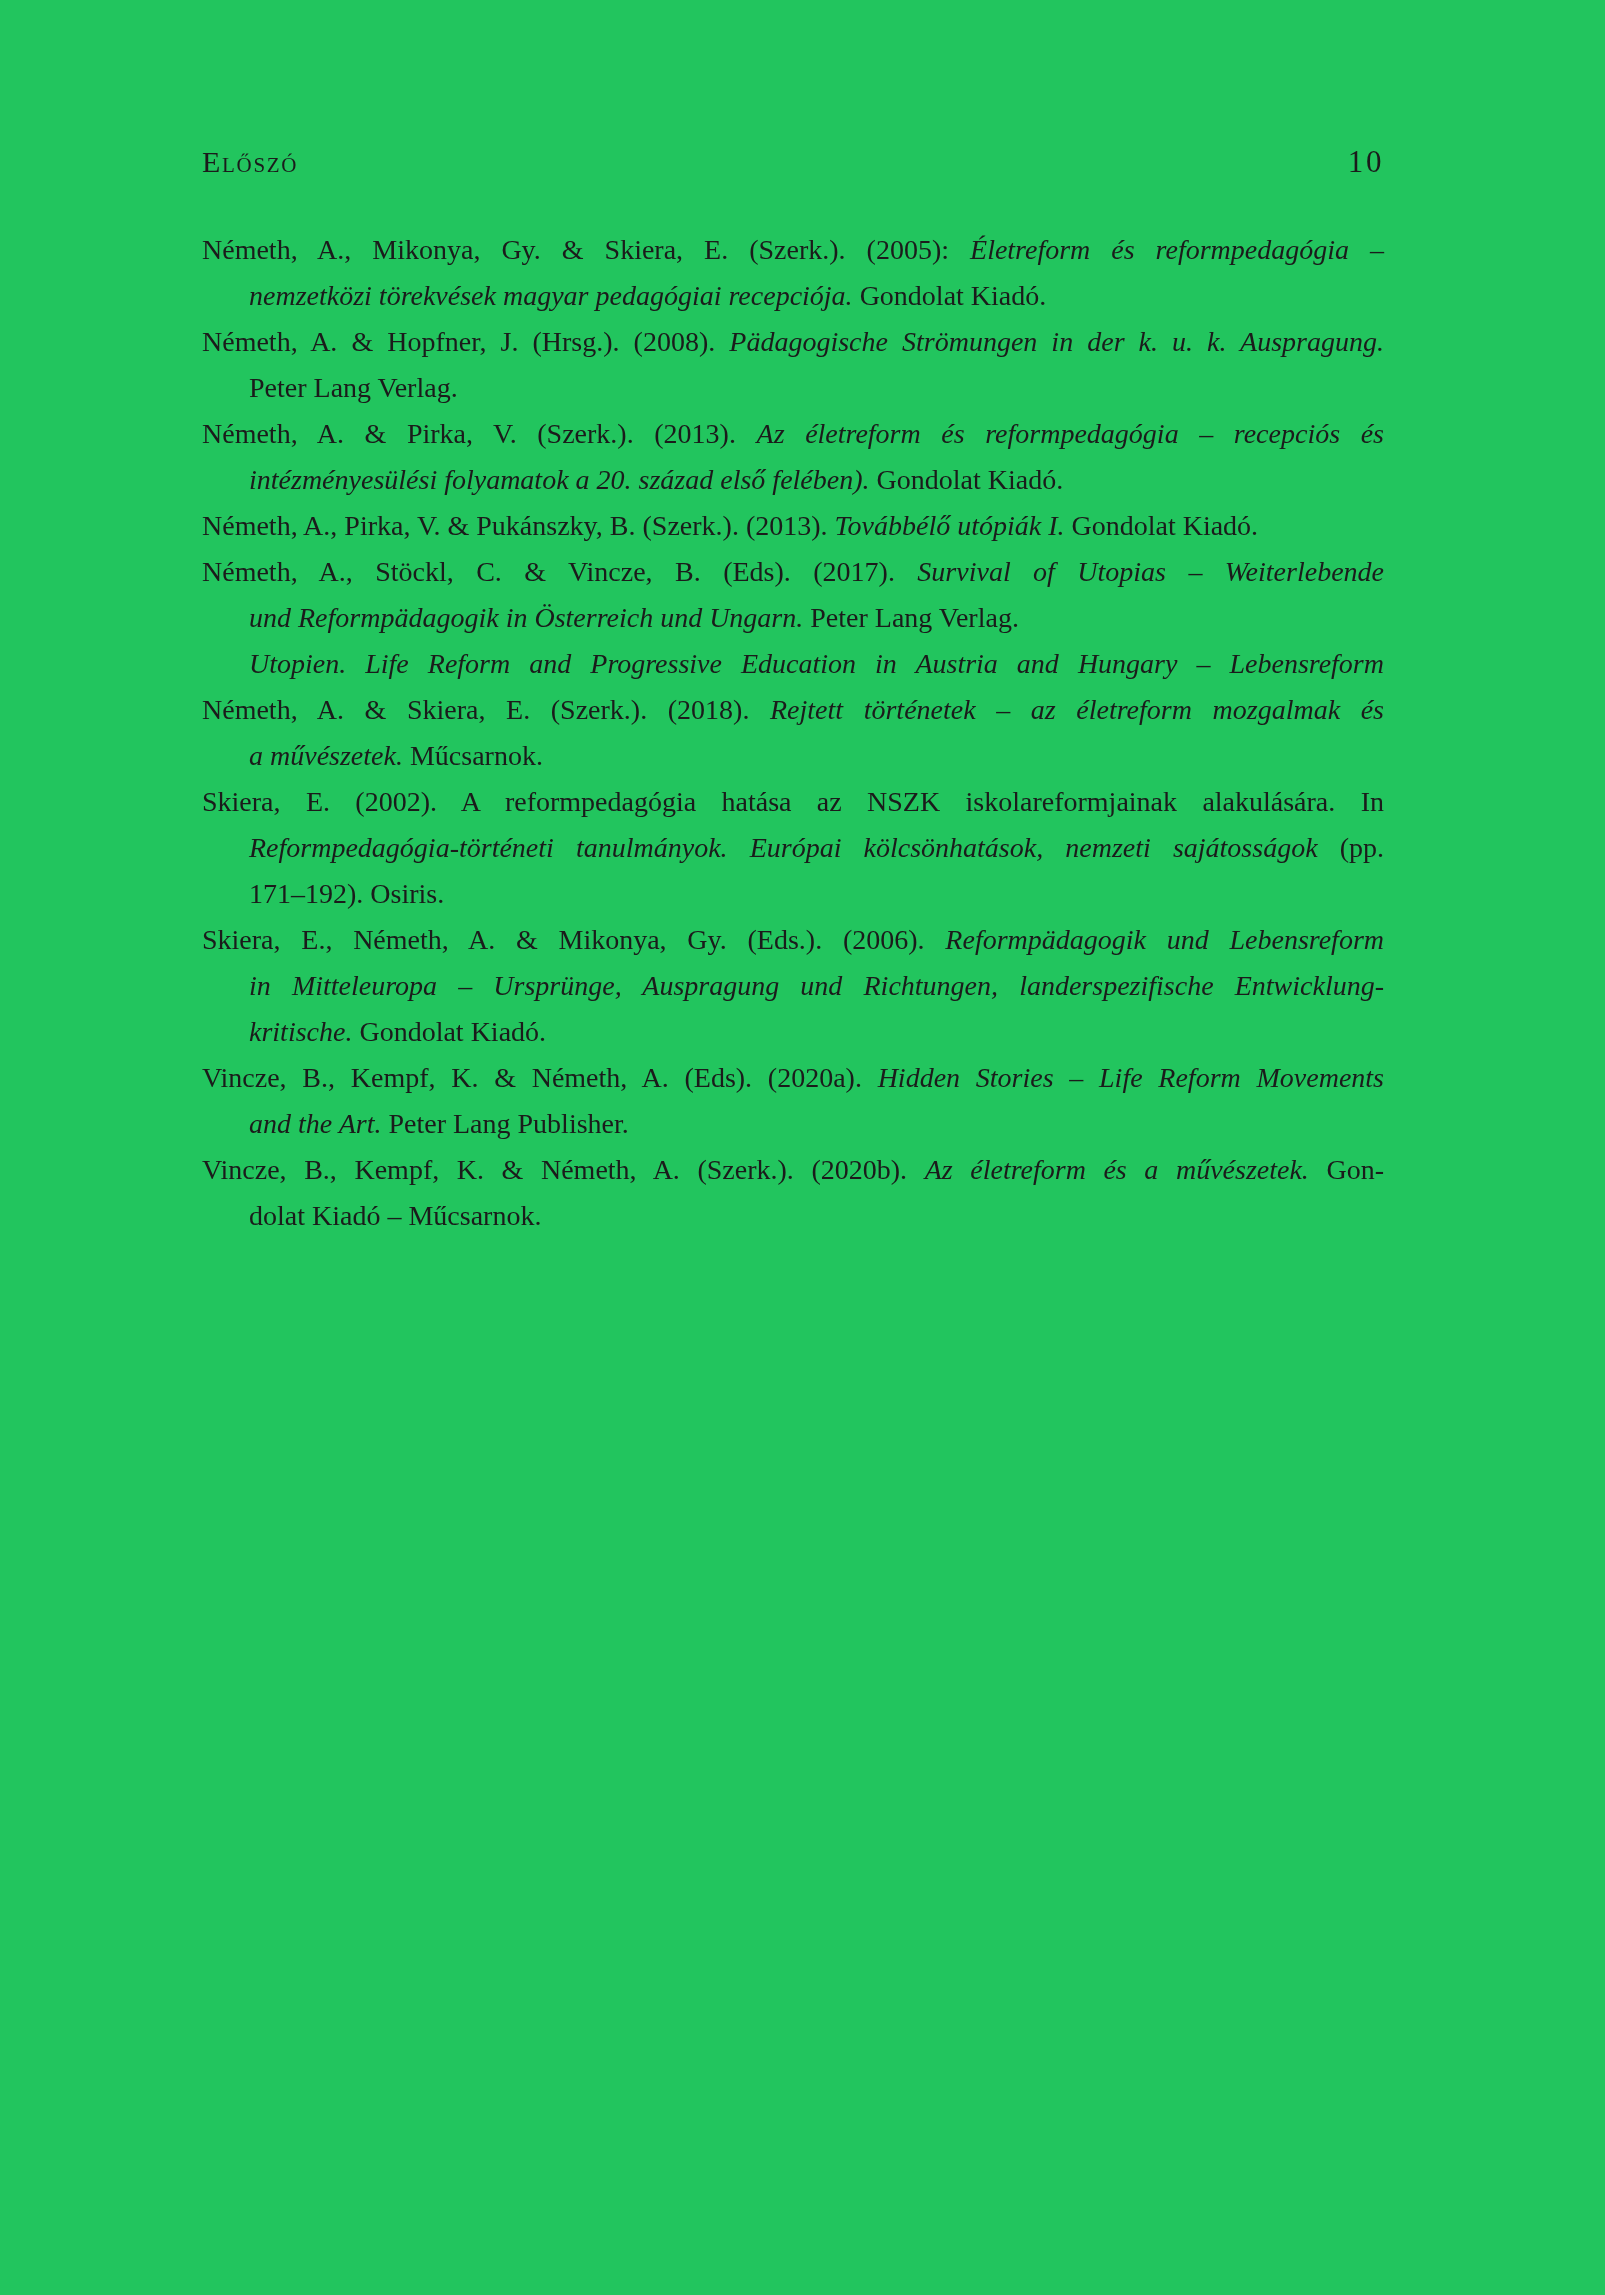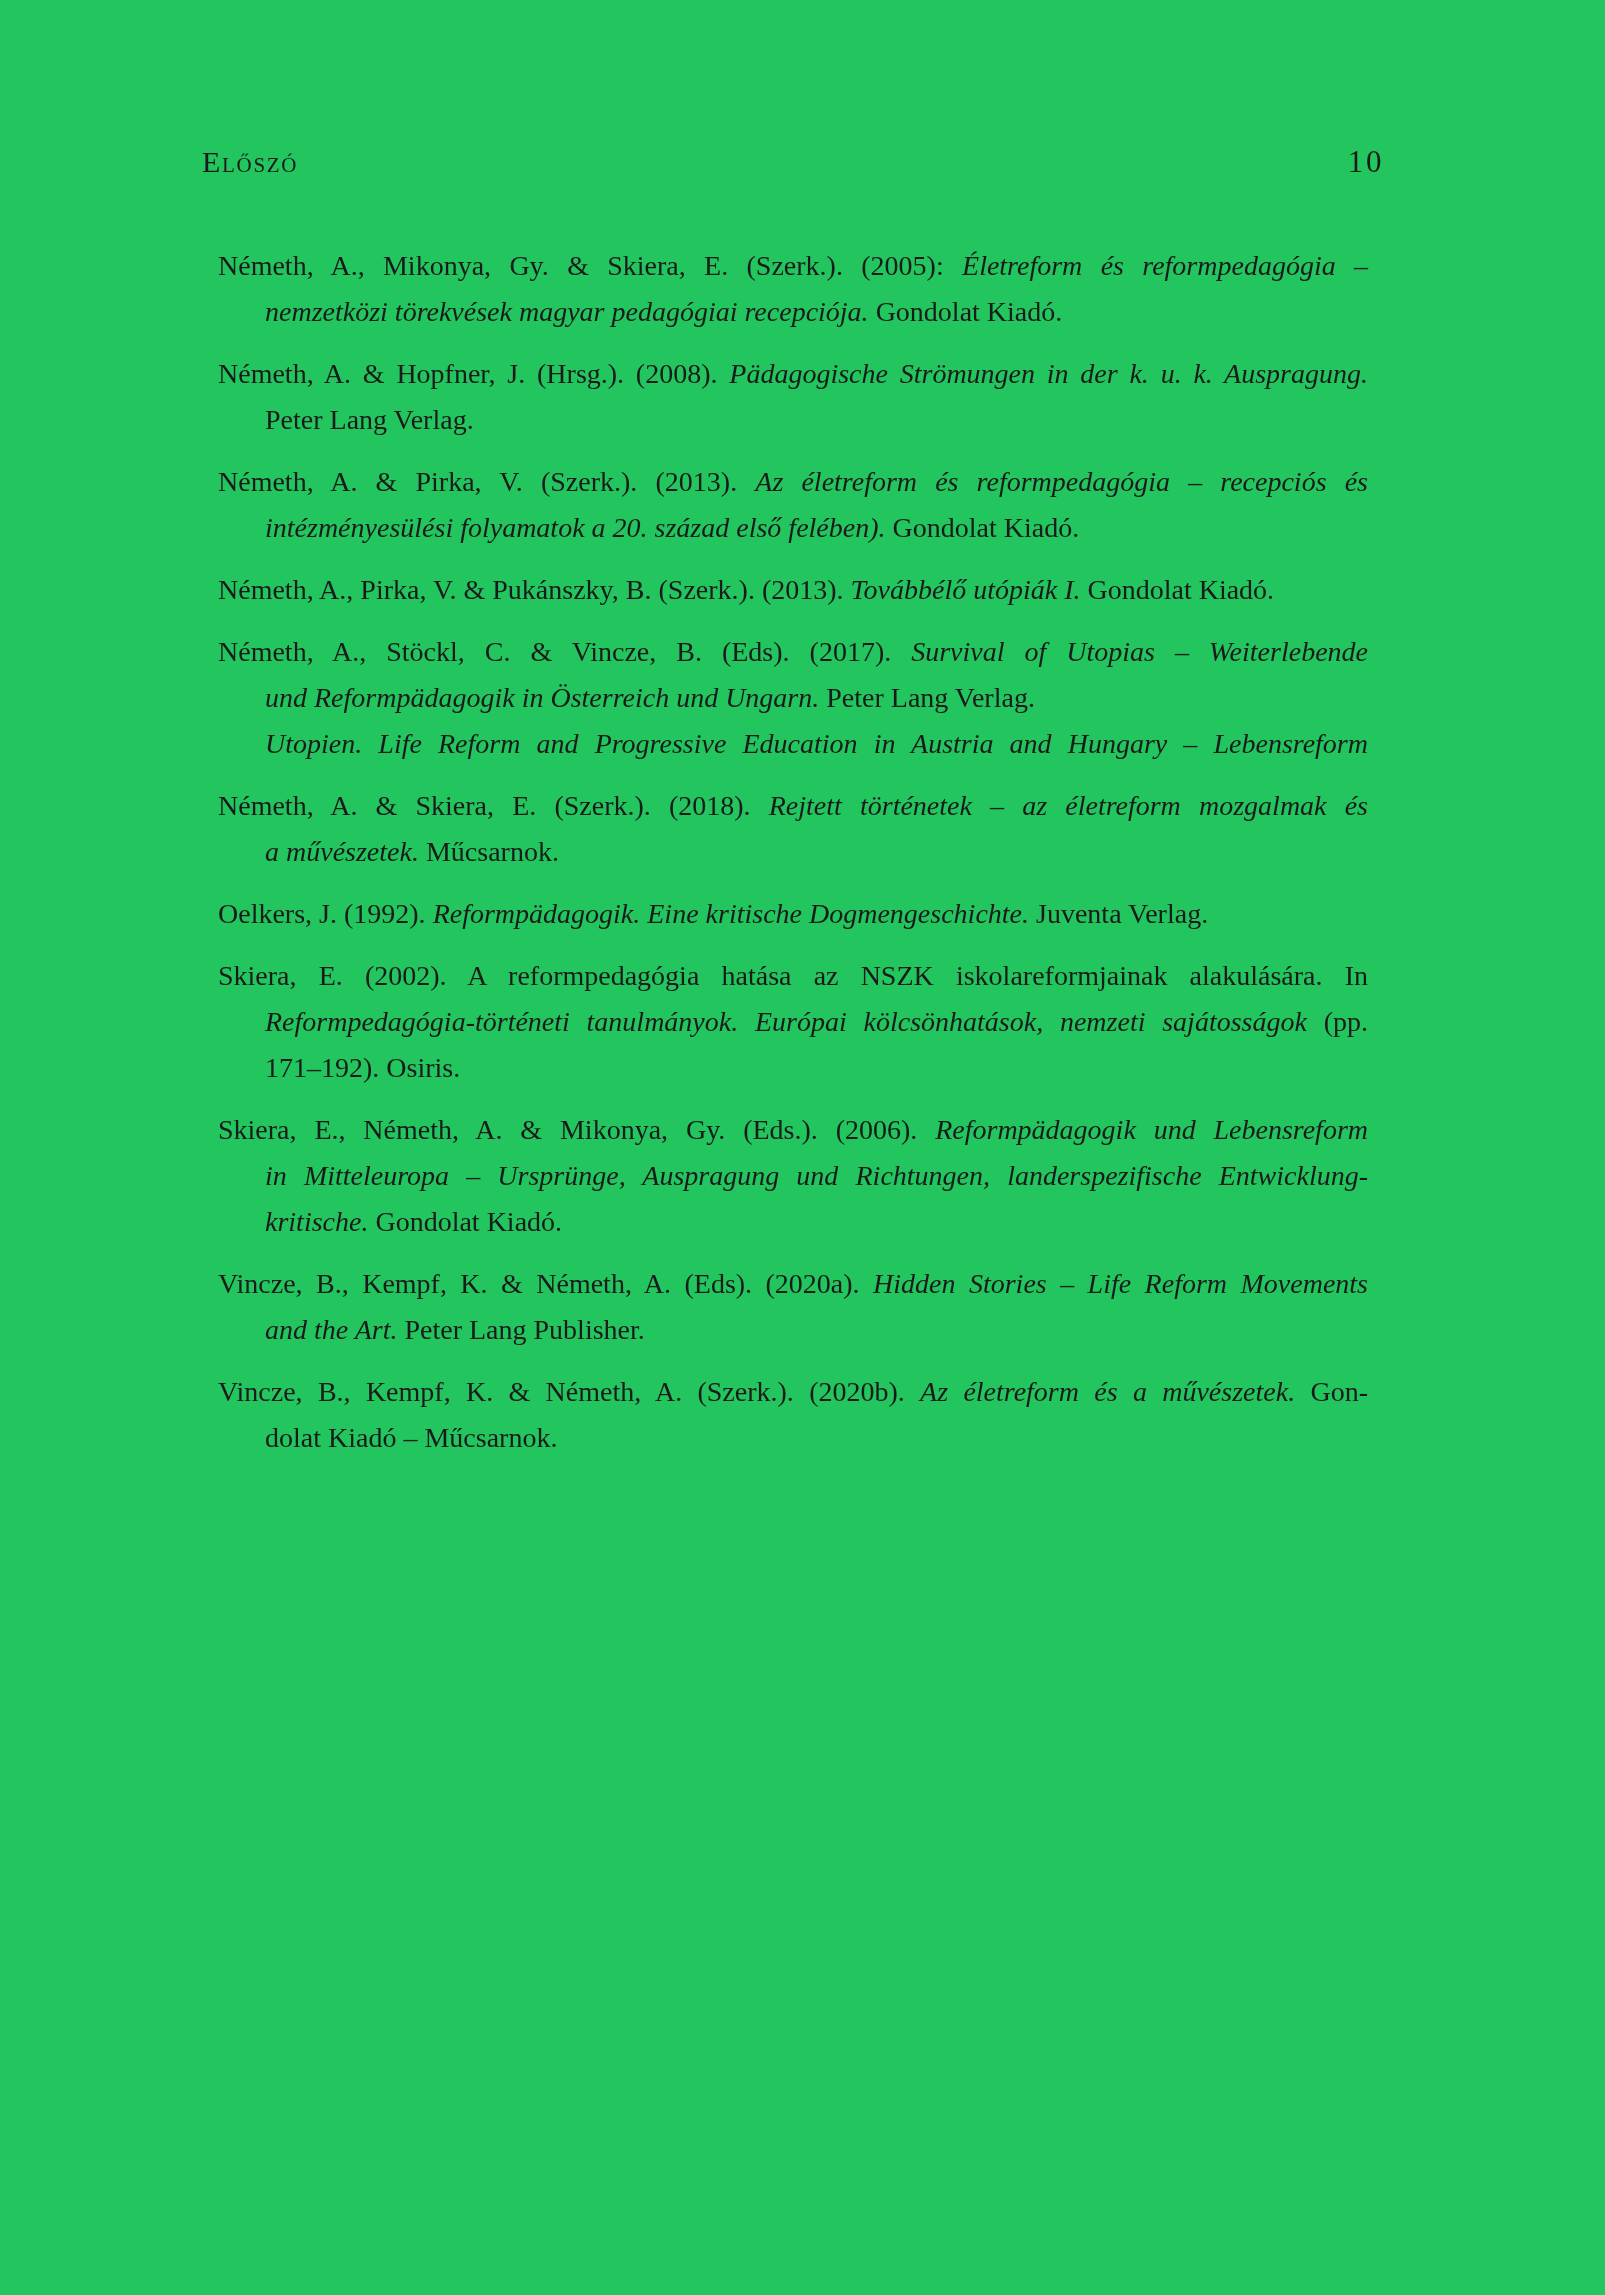--- a/index.html
+++ b/index.html
@@ -35,21 +35,21 @@
     letter-spacing: 2.6px;
   }
   .refs {
     position: absolute;
     top: 227px;
     left: 202px;
     width: 1182px;
     font-size: 28px;
     line-height: 46px;
   }
-  .ref-entry { margin: 16px; }
+  .ref-entry { margin: 0; }
   .ref-line {
     text-align: justify;
     text-align-last: justify;
     text-justify: inter-word;
   }
   .ref-line.cont { padding-left: 47px; }
   .ref-line.last { text-align-last: left; }
   .ref-line em { font-style: italic; }
 </style>
 </head>
@@ -79,23 +79,20 @@
       <div class="ref-entry">
         <div class="ref-line"><span>Németh, A., Stöckl, C. &amp; Vincze, B. (Eds). (2017). </span><em>Survival of Utopias – Weiterlebende</em></div>
         <div class="ref-line cont last"><em>und Reformpädagogik in Österreich und Ungarn.</em><span> Peter Lang Verlag.</span></div>
         <div class="ref-line cont"><em>Utopien. Life Reform and Progressive Education in Austria and Hungary – Lebensreform</em></div>
       </div>
       <div class="ref-entry">
         <div class="ref-line"><span>Németh, A. &amp; Skiera, E. (Szerk.). (2018). </span><em>Rejtett történetek – az életreform mozgalmak és</em></div>
         <div class="ref-line cont last"><em>a művészetek.</em><span> Műcsarnok.</span></div>
       </div>
       <div class="ref-entry">
-        <div class="ref-line last"><span>Oelkers, J. (1992). </span><em>Reformpädagogik. Eine kritische Dogmengeschichte.</em><span> Juventa Verlag.</span></div>
-      </div>
-      <div class="ref-entry">
         <div class="ref-line"><span>Skiera, E. (2002). A reformpedagógia hatása az NSZK iskolareformjainak alakulására. In</span></div>
         <div class="ref-line cont"><em>Reformpedagógia-történeti tanulmányok. Európai kölcsönhatások, nemzeti sajátosságok</em><span> (pp.</span></div>
         <div class="ref-line cont last"><span>171–192). Osiris.</span></div>
       </div>
       <div class="ref-entry">
         <div class="ref-line"><span>Skiera, E., Németh, A. &amp; Mikonya, Gy. (Eds.). (2006). </span><em>Reformpädagogik und Lebensreform</em></div>
         <div class="ref-line cont"><em>in Mitteleuropa – Ursprünge, Auspragung und Richtungen, landerspezifische Entwicklung-</em></div>
         <div class="ref-line cont last"><em>kritische.</em><span> Gondolat Kiadó.</span></div>
       </div>
       <div class="ref-entry">

